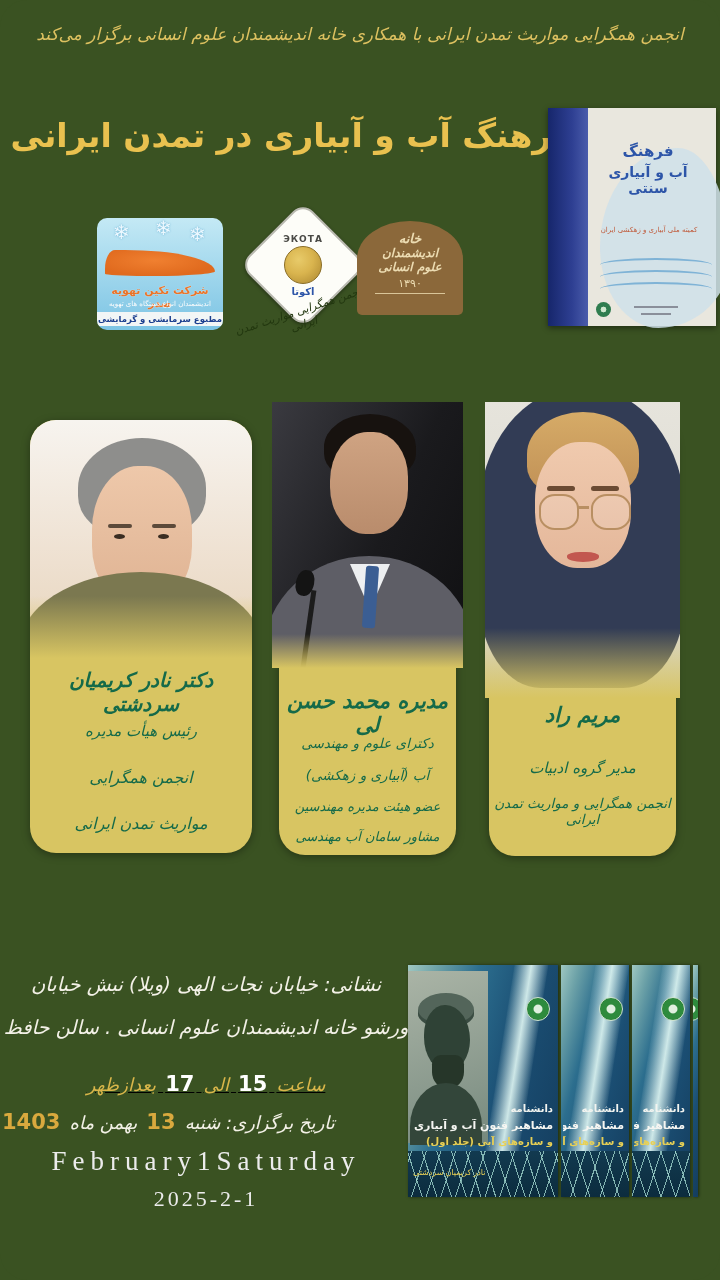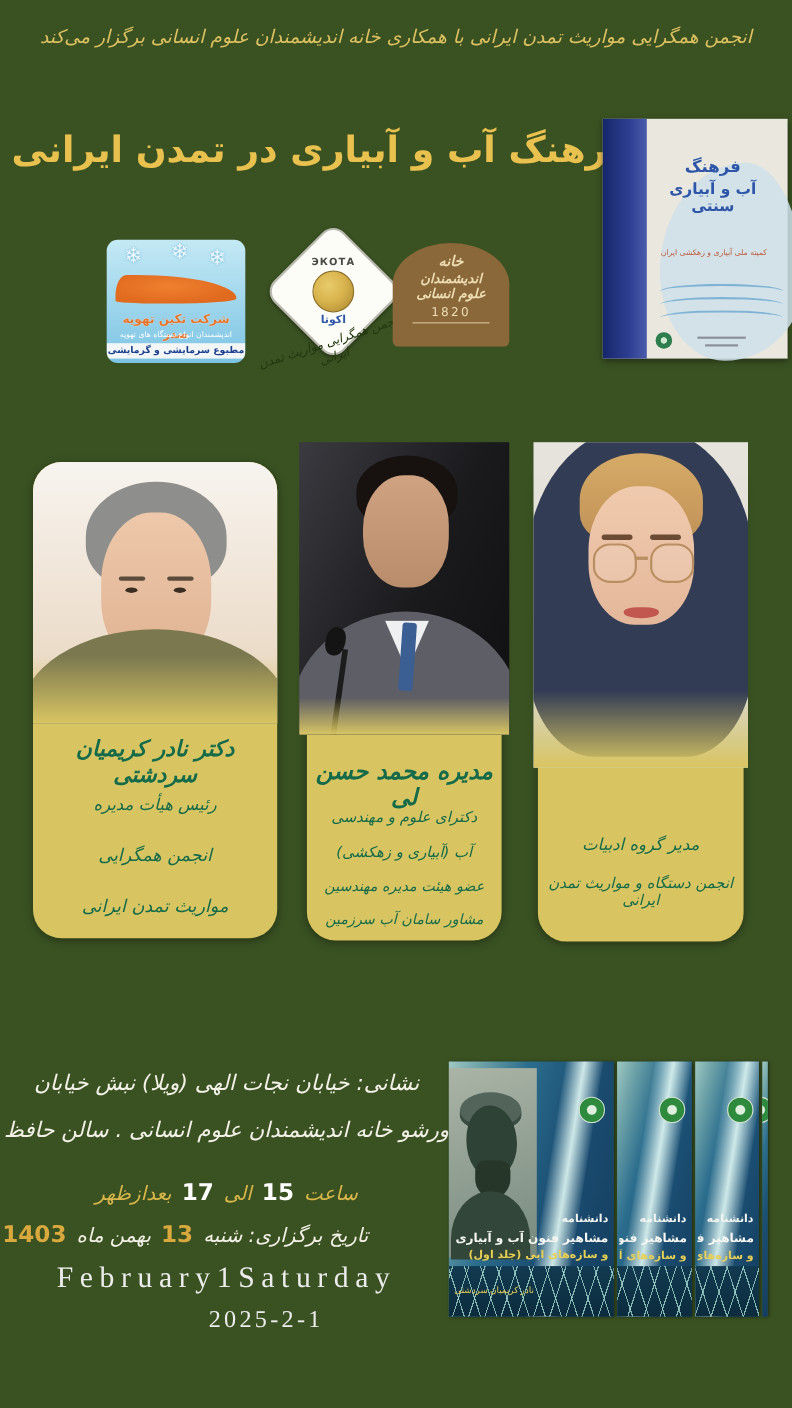--- a/index.html
+++ b/index.html
@@ -116,30 +116,30 @@
   .p3-bridge{left:92px;top:104px;width:12px;height:3px;background:#b98f62;}
   .p3-brow{width:28px;height:5px;background:#6b4b33;border-radius:3px;top:84px;}
   .p3-lips{left:82px;top:150px;width:32px;height:10px;background:#c2574f;
            border-radius:45% 45% 55% 55%;}
 
   
   .chair-line{top:894px;left:320px;width:382px;text-align:center;color:#e8cd6d;
               font-size:27px;font-weight:bold;font-style:italic;direction:rtl;}
   .addr{left:0;width:412px;text-align:center;color:#f3f1e7;font-size:19.5px;
         font-style:italic;direction:rtl;}
-  .time-line{top:1072px;left:0;width:412px;text-align:center;direction:rtl;}
+  .time-line{top:1072px;left:0;width:412px;text-align:center;direction:rtl;text-decoration:underline;}
   .time-word{color:#d9b64a;font-size:18px;font-style:italic;margin:0 2px;}
   .time-num{color:#ffffff;font-size:21px;font-weight:bold;margin:0 2px;}
   .date-line{top:1110px;left:0;width:412px;text-align:left;direction:rtl;}
   .date-word{color:#f3f1e7;font-size:18px;font-style:italic;margin:0 2px;}
   .date-num{color:#d9a93e;font-size:21px;font-weight:bold;margin:0 2px;}
   .en-date1{top:1146px;left:0;width:412px;text-align:center;color:#ececec;
             font-family:"Liberation Serif",serif;font-size:27px;letter-spacing:6px;}
   .en-date2{top:1186px;left:0;width:412px;text-align:center;color:#ececec;
-            font-family:"Liberation Serif",serif;font-size:22px;letter-spacing:3px;padding-left:36px;}
+            font-family:"Liberation Serif",serif;font-size:22px;letter-spacing:3px;}
 
   
   .books{left:408px;top:965px;width:290px;height:232px;}
   .cover{position:absolute;top:0;height:100%;overflow:hidden;
          background:linear-gradient(105deg,#9fc8c2 0%,#6da2a8 14%,#2c6e8e 34%,#1b4f74 60%,#143d5e 100%);
          box-shadow:1px 0 3px rgba(0,0,0,.5);}
   .cover-stripe{position:absolute;top:-10px;width:34px;height:120%;
                 background:linear-gradient(90deg,rgba(220,245,240,.05),rgba(225,248,244,.9),rgba(220,245,240,.05));
                 transform:skewX(-9deg);}
   .cover-logo{position:absolute;width:22px;height:22px;border-radius:50%;
@@ -208,21 +208,21 @@
       <span class="ekota-fa">اکوتا</span>
     </div>
   </div>
   <div class="abs ekota-script">انجمن همگرایی مواریث تمدن ایرانی</div>
 
   <div class="abs logo-khaneh">
     <div class="khaneh-txt" style="margin-top:10px;font-size:13px;">خانه</div>
     <div class="khaneh-txt" style="font-size:12px;">اندیشمندان</div>
     <div class="khaneh-txt" style="font-size:12px;">علوم انسانی</div>
     <div class="abs khaneh-sep" style="top:72px;"></div>
-    <div class="khaneh-year" style="margin-top:3px;">1820</div>
+    <div class="khaneh-year" style="margin-top:3px;">۱۳۹۰</div>
   </div>
 
   <div class="abs card" style="left:30px;top:420px;width:222px;height:433px;">
     <div class="abs photo1">
       <div class="abs p1-hair"></div>
       <div class="abs p1-face"></div>
       <div class="abs p1-brow" style="left:78px;"></div>
       <div class="abs p1-brow" style="left:122px;"></div>
       <div class="abs p1-eye" style="left:84px;"></div>
       <div class="abs p1-eye" style="left:128px;"></div>
@@ -244,38 +244,39 @@
       <div class="abs p2-hair"></div>
       <div class="abs p2-face"></div>
       <div class="abs p2-mic-rod"></div>
       <div class="abs p2-mic-head"></div>
       <div class="photo-fade" style="height:34px;"></div>
     </div>
     <div class="abs name" style="top:262px;left:0;width:100%;font-size:21px;">مدیره محمد حسن لی</div>
     <div class="abs role" style="top:308px;left:0;width:100%;font-size:13.5px;">دکترای علوم و مهندسی</div>
     <div class="abs role" style="top:340px;left:0;width:100%;font-size:13.5px;">آب (آبیاری و زهکشی)</div>
     <div class="abs role" style="top:372px;left:0;width:100%;font-size:13px;">عضو هیئت مدیره مهندسین</div>
-    <div class="abs role" style="top:402px;left:0;width:100%;font-size:13px;">مشاور سامان آب سرزمین</div>
+    <div class="abs role" style="top:402px;left:0;width:100%;font-size:13px;">مشاور سامان آب مهندسی</div>
   </div>
 
   <div class="abs card" style="left:489px;top:419px;width:187px;height:437px;">
     <div class="abs photo3">
       <div class="abs p3-scarf"></div>
       <div class="abs p3-hair"></div>
       <div class="abs p3-face"></div>
       <div class="abs p3-brow" style="left:62px;"></div>
       <div class="abs p3-brow" style="left:106px;"></div>
       <div class="abs p3-glass" style="left:54px;"></div>
       <div class="abs p3-glass" style="left:106px;"></div>
       <div class="abs p3-bridge"></div>
       <div class="abs p3-lips"></div>
       <div class="photo-fade" style="height:70px;"></div>
     </div>
+    <div class="abs name" style="top:284px;left:0;width:100%;font-size:21px;">مریم راد</div>
     <div class="abs role" style="top:340px;left:0;width:100%;font-size:15px;">مدیر گروه ادبیات</div>
-    <div class="abs role" style="top:376px;left:0;width:100%;font-size:13.5px;">انجمن دستگاه و مواریث تمدن ایرانی</div>
+    <div class="abs role" style="top:376px;left:0;width:100%;font-size:13.5px;">انجمن همگرایی و مواریث تمدن ایرانی</div>
   </div>
 
 
   <div class="abs addr" style="top:973px;">نشانی: خیابان نجات الهی (ویلا) نبش خیابان</div>
   <div class="abs addr" style="top:1016px;">ورشو خانه اندیشمندان علوم انسانی . سالن حافظ</div>
 
   <div class="abs time-line">
     <span class="time-word">ساعت</span>
     <span class="time-num">15</span>
     <span class="time-word">الی</span>

